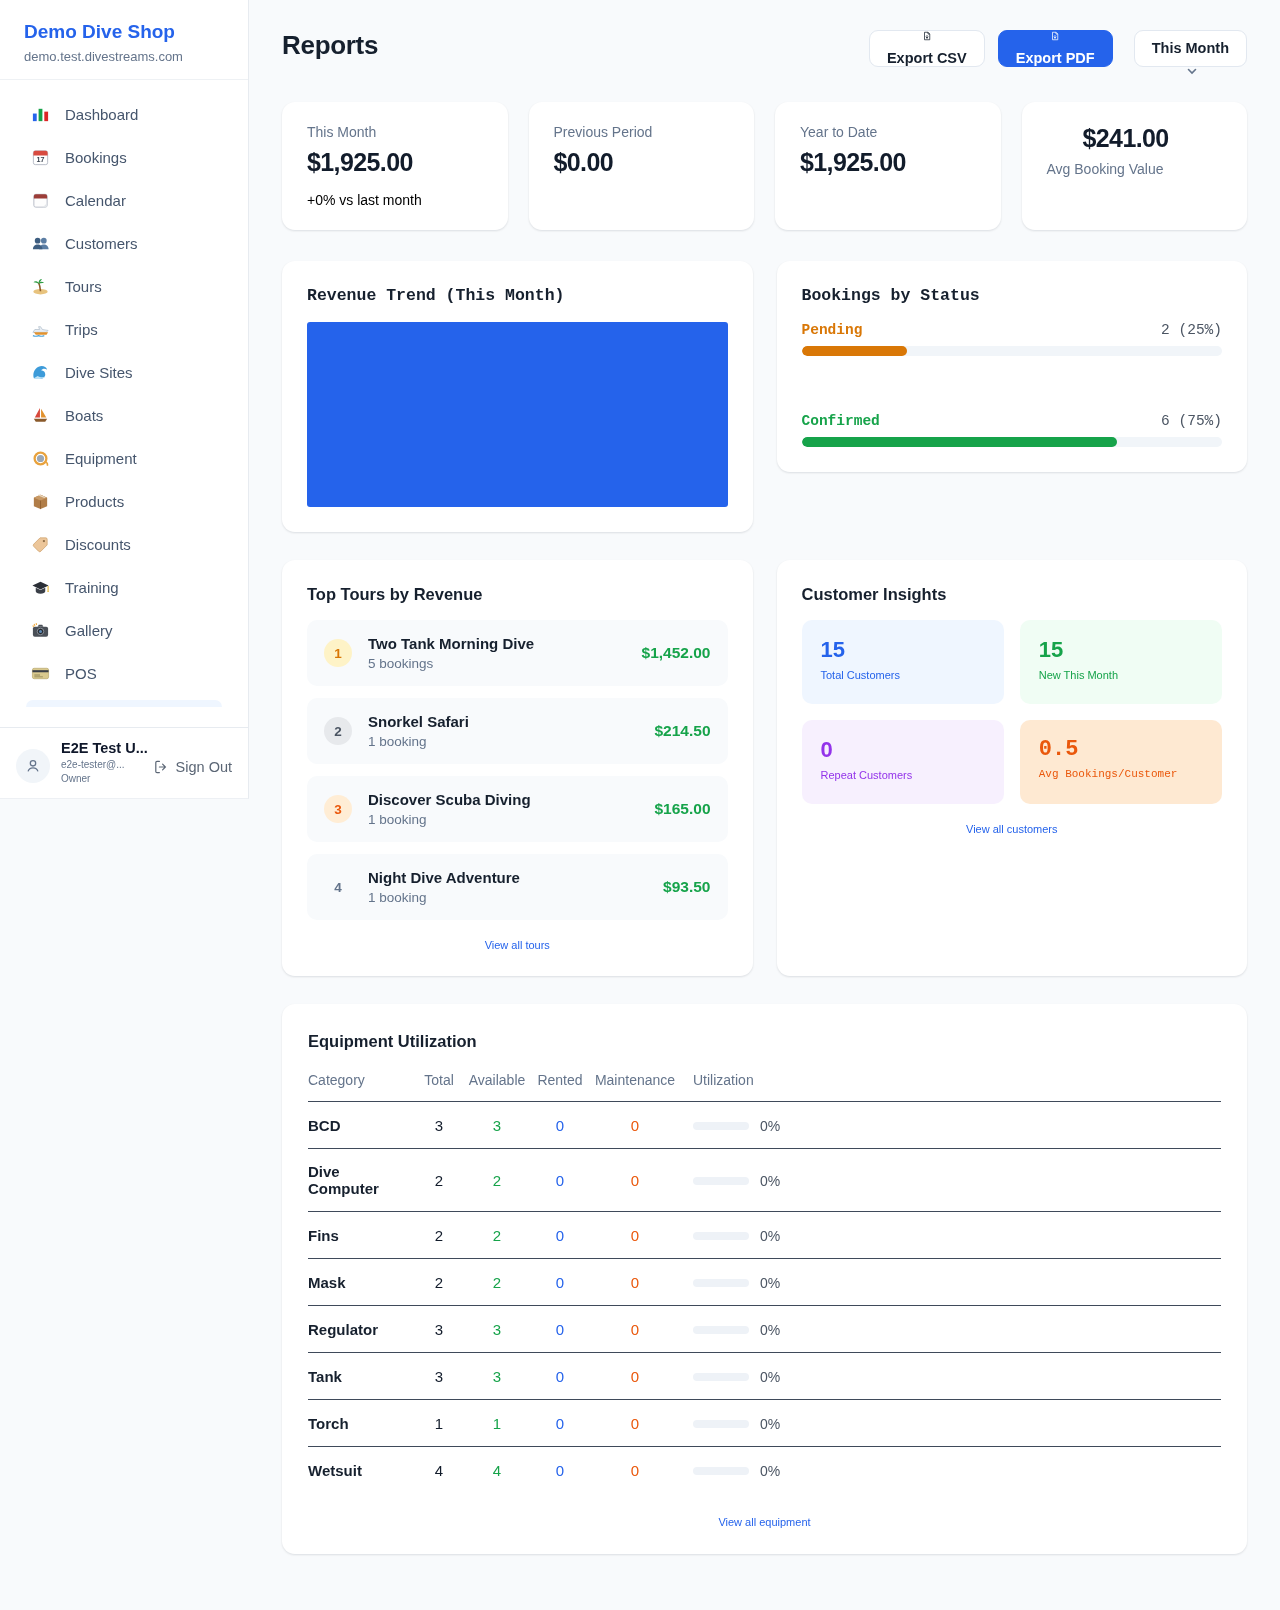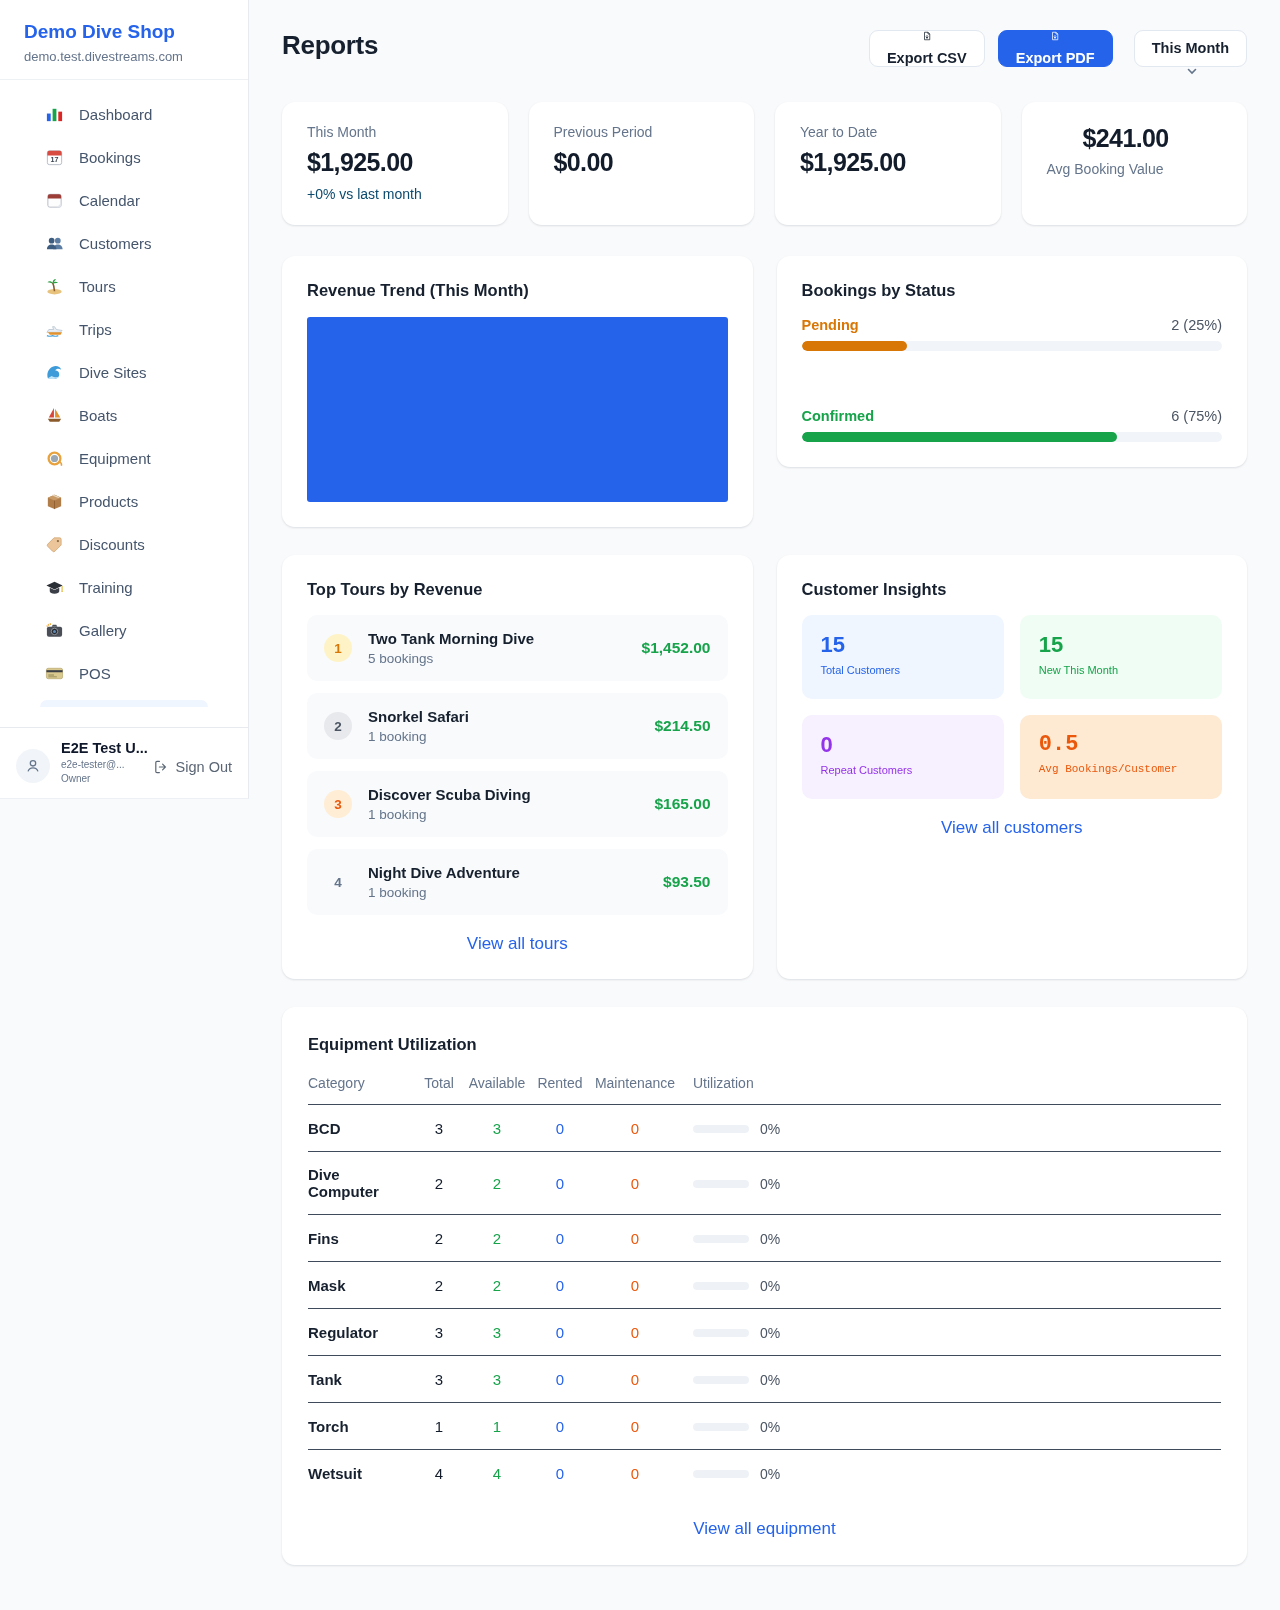--- a/index.html
+++ b/index.html
@@ -16,21 +16,21 @@
   .sidebar {
     position: absolute; left: 0; top: 0;
     width: 249px; height: 799px;
     background: #fff;
     border-right: 1px solid #e7ebf0;
     border-bottom: 1px solid #edf0f4;
   }
   .brand { padding: 21px 24px 15px; border-bottom: 1px solid #eef1f4; }
   .brand-name { color: #2563eb; font-size: 19px; font-weight: 700; }
   .brand-domain { margin-top: 6px; color: #64748b; font-size: 13px; }
-  .nav { padding: 13px 27px 0; }
+  .nav { padding: 13px 13px 0; }
   .nav-item {
     display: flex; align-items: center; gap: 15px;
     height: 43px; padding: 0 17px;
     color: #45556c; font-size: 15px;
     border-radius: 8px; cursor: pointer; text-decoration: none;
   }
   .nav-ic { width: 20px; height: 20px; display: flex; align-items: center; justify-content: center; flex: none; }
   .active-sliver { height: 7px; margin: 5px 13px 0; background: #eff6ff; border-radius: 8px 8px 0 0; }
   .side-footer {
     position: absolute; left: 0; bottom: 0; width: 100%;
@@ -69,25 +69,25 @@
   .chev { margin-left: 3px; color: #64748b; display: flex; }
   
   .card {
     background: #fff; border-radius: 13px;
     box-shadow: 0 1px 2px rgba(16,24,40,.07), 0 1px 3px rgba(16,24,40,.05);
   }
   .stats { display: grid; grid-template-columns: repeat(4, 1fr); gap: 21px; margin-bottom: 31px; }
   .stat { padding: 22px 25px; min-height: 123px; }
   .stat-label { font-size: 14px; color: #64748b; }
   .stat-value { font-size: 25px; font-weight: 700; letter-spacing: -0.6px; color: #121c2b; margin-top: 8px; }
-  .stat-sub { font-size: 14px; color: #0c4a6e; margin-top: 9px; }
+  .stat-sub { font-size: 14px; color: #000000; margin-top: 15px; }
   .stat.alt .stat-value { margin-top: 0; margin-left: 36px; }
   .stat.alt .stat-label { margin-top: 8px; }
   .grid2 { display: grid; grid-template-columns: 1fr 1fr; gap: 24px; margin-bottom: 28px; }
-  .grid2.toprow { align-items: start; }
+  .grid2.toprow { align-items: start; font-family: Liberation Mono, monospace; }
   .panel { padding: 25px; }
   .panel-title { font-size: 16.5px; font-weight: 700; color: #16202e; }
   .chart { margin-top: 17px; height: 185px; background: #f1f5f9; border-radius: 3px; overflow: hidden; }
   .chart-fill { height: 100%; background: #2563eb; }
   
   .status-row { margin-top: 17px; }
   .status-head { display: flex; justify-content: space-between; align-items: baseline; font-size: 14.5px; }
   .status-name { font-weight: 700; }
   .status-name.pending { color: #d97706; }
   .status-name.confirmed { color: #16a34a; margin-top: 40px; }
@@ -108,21 +108,21 @@
     font-size: 13.5px; font-weight: 700; color: #64748b;
   }
   .rank.r1 { background: #fef3c7; color: #d97706; }
   .rank.r2 { background: #e7e9ec; color: #4b5563; }
   .rank.r3 { background: #ffedd5; color: #ea580c; }
   .tour-name { font-size: 15px; font-weight: 700; color: #16202e; }
   .tour-sub { font-size: 13.5px; color: #64748b; margin-top: 4px; }
   .tour-rev { margin-left: auto; font-size: 15.5px; font-weight: 700; color: #16a34a; }
   .view-link {
     display: block; width: 100%; text-align: center; margin-top: 19px;
-    color: #2563eb; font-size: 17px; background: none; border: none; cursor: pointer;
+    color: #2563eb; font-size: 11px; background: none; border: none; cursor: pointer;
     font-family: "Liberation Sans", sans-serif;
   }
   
   .insight-grid { margin-top: 16px; display: grid; grid-template-columns: 1fr 1fr; gap: 16px; }
   .tile { border-radius: 10px; padding: 17px 19px; min-height: 84px; }
   .t-val { font-size: 22px; font-weight: 700; }
   .t-label { font-size: 11px; margin-top: 6px; }
   .tile.blue { background: #eff6ff; } .tile.blue .t-val, .tile.blue .t-label { color: #2563eb; }
   .tile.green { background: #f0fdf4; } .tile.green .t-val, .tile.green .t-label { color: #16a34a; }
   .tile.purple { background: #f7f0fe; } .tile.purple .t-val, .tile.purple .t-label { color: #9333ea; }

